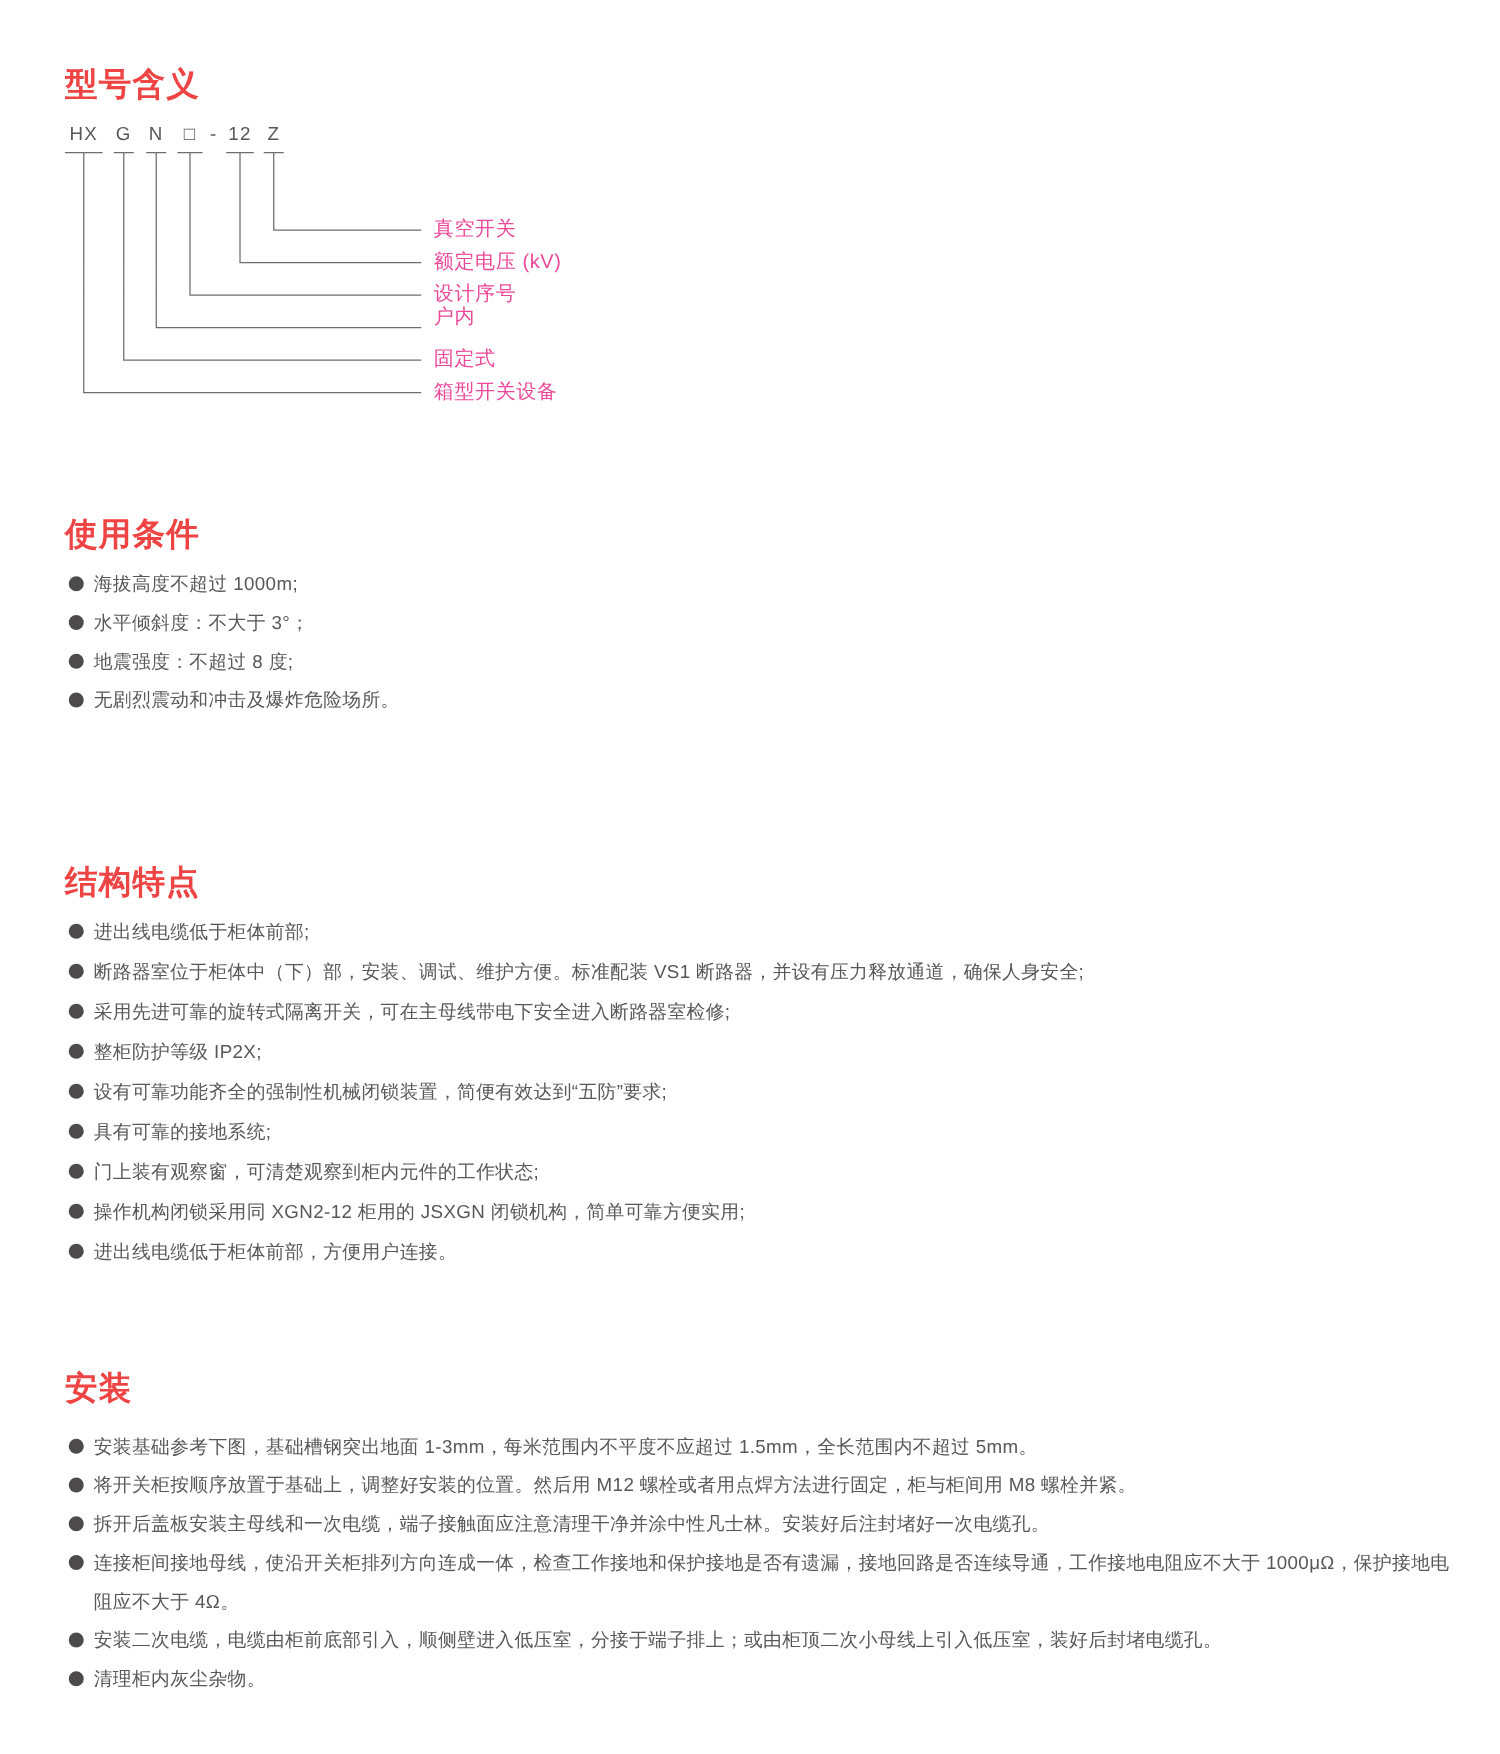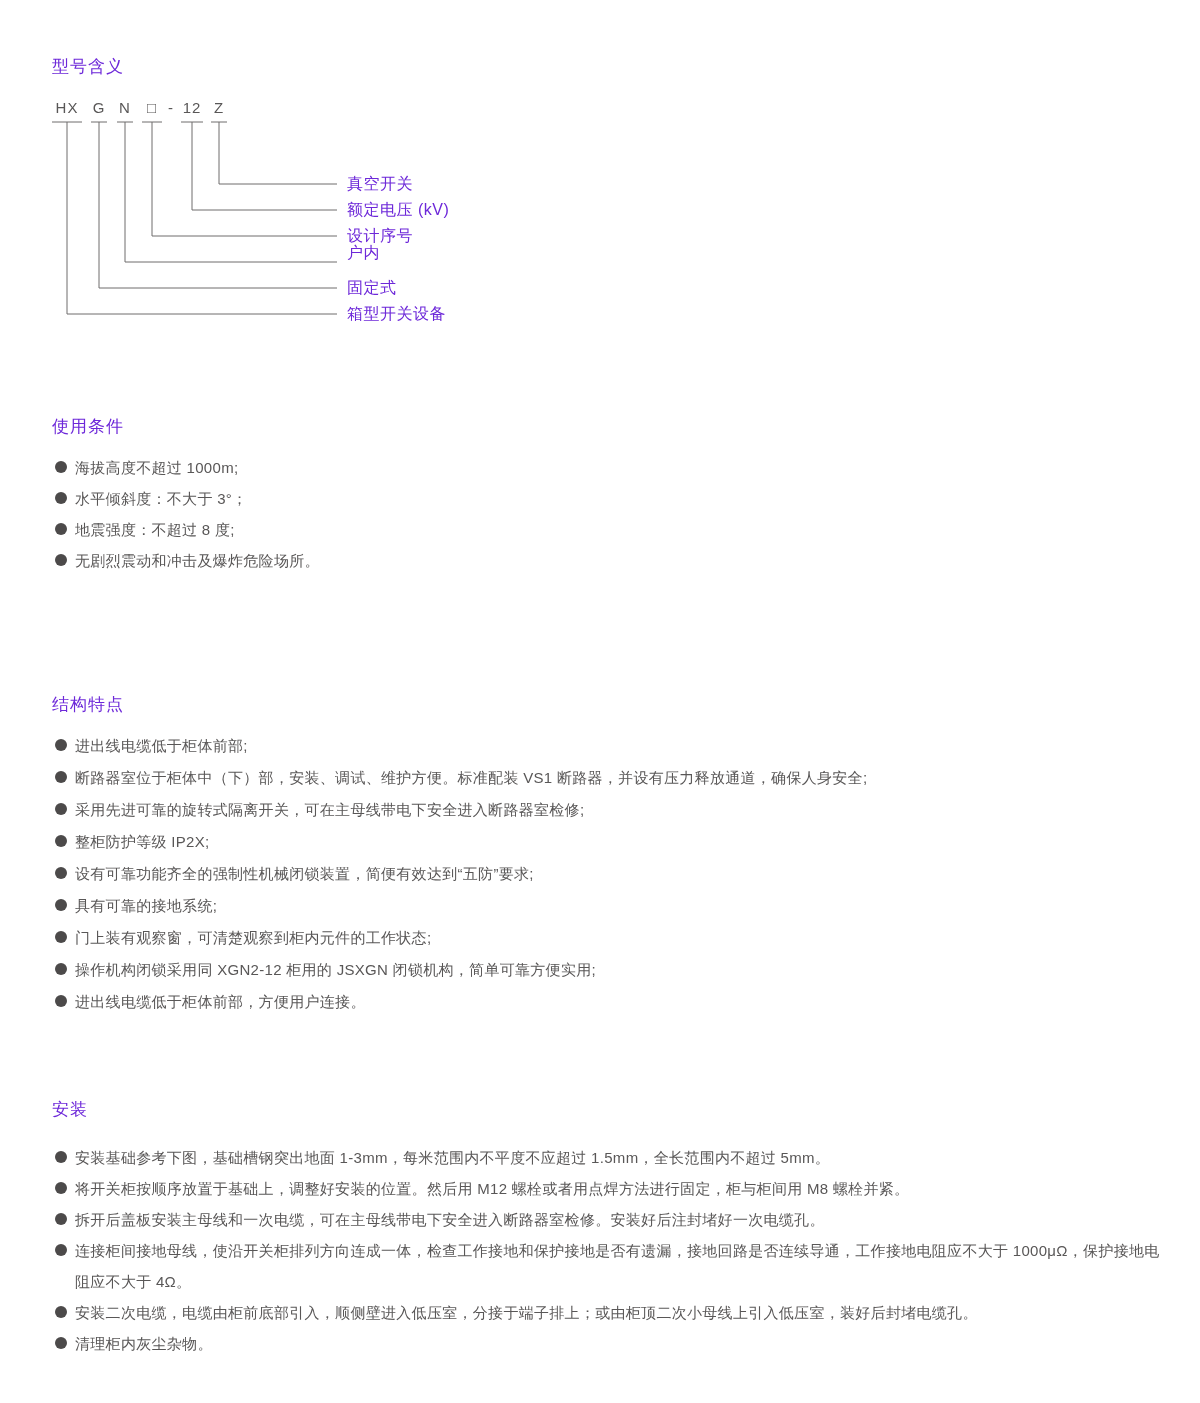--- a/index.html
+++ b/index.html
@@ -5,39 +5,39 @@
   html,body { margin:0; padding:0; background:#ffffff; }
   body {
     width:1200px; height:1403px; position:relative; overflow:hidden;
     font-family:"Liberation Sans","DejaVu Sans",sans-serif;
     color:#595757;
   }
   .page { position:relative; width:1200px; height:1403px; background:#ffffff; }
 
   h2.sec-title {
     position:absolute; left:52px; margin:0;
-    font-size:17px; font-weight:400; letter-spacing:1px;
-    color:#6d28d9; line-height:26px;
+    font-size:26px; font-weight:700; letter-spacing:1px;
+    color:#ef4444; line-height:26px;
   }
   #title-model { top:54px; }
   #title-cond  { top:414px; }
   #title-feat  { top:692px; }
   #title-inst  { top:1097px; }
 
   
   .diagram { position:absolute; left:0; top:0; width:1200px; height:345px; }
   .diagram svg { position:absolute; left:0; top:0; }
   .code-char {
     position:absolute; top:98px; transform:translateX(-50%);
     font-size:15px; line-height:19px; color:#595757; letter-spacing:1px;
     white-space:nowrap;
   }
   .diagram-label {
     position:absolute; left:347px;
-    font-size:16px; line-height:20px; color:#6d28d9; letter-spacing:0.5px;
+    font-size:16px; line-height:20px; color:#ec4899; letter-spacing:0.5px;
     white-space:nowrap;
   }
 
   
   ul.bullet-list {
     position:absolute; left:55px; width:1110px;
     margin:0; padding:0; list-style:none;
     font-size:15px; line-height:31px; letter-spacing:0.3px;
   }
   #cond-list { top:452px; }
@@ -149,21 +149,21 @@
         <li class="bullet-item">
           <span class="bullet"></span>
           <span class="bullet-text">安装基础参考下图，基础槽钢突出地面 1-3mm，每米范围内不平度不应超过 1.5mm，全长范围内不超过 5mm。</span>
         </li>
         <li class="bullet-item">
           <span class="bullet"></span>
           <span class="bullet-text">将开关柜按顺序放置于基础上，调整好安装的位置。然后用 M12 螺栓或者用点焊方法进行固定，柜与柜间用 M8 螺栓并紧。</span>
         </li>
         <li class="bullet-item">
           <span class="bullet"></span>
-          <span class="bullet-text">拆开后盖板安装主母线和一次电缆，可在主母线带电下安全进入断路器室检修。安装好后注封堵好一次电缆孔。</span>
+          <span class="bullet-text">拆开后盖板安装主母线和一次电缆，端子接触面应注意清理干净并涂中性凡士林。安装好后注封堵好一次电缆孔。</span>
         </li>
         <li class="bullet-item">
           <span class="bullet"></span>
           <span class="bullet-text">连接柜间接地母线，使沿开关柜排列方向连成一体，检查工作接地和保护接地是否有遗漏，接地回路是否连续导通，工作接地电阻应不大于 1000μΩ，保护接地电阻应不大于 4Ω。</span>
         </li>
         <li class="bullet-item">
           <span class="bullet"></span>
           <span class="bullet-text">安装二次电缆，电缆由柜前底部引入，顺侧壁进入低压室，分接于端子排上；或由柜顶二次小母线上引入低压室，装好后封堵电缆孔。</span>
         </li>
         <li class="bullet-item">

